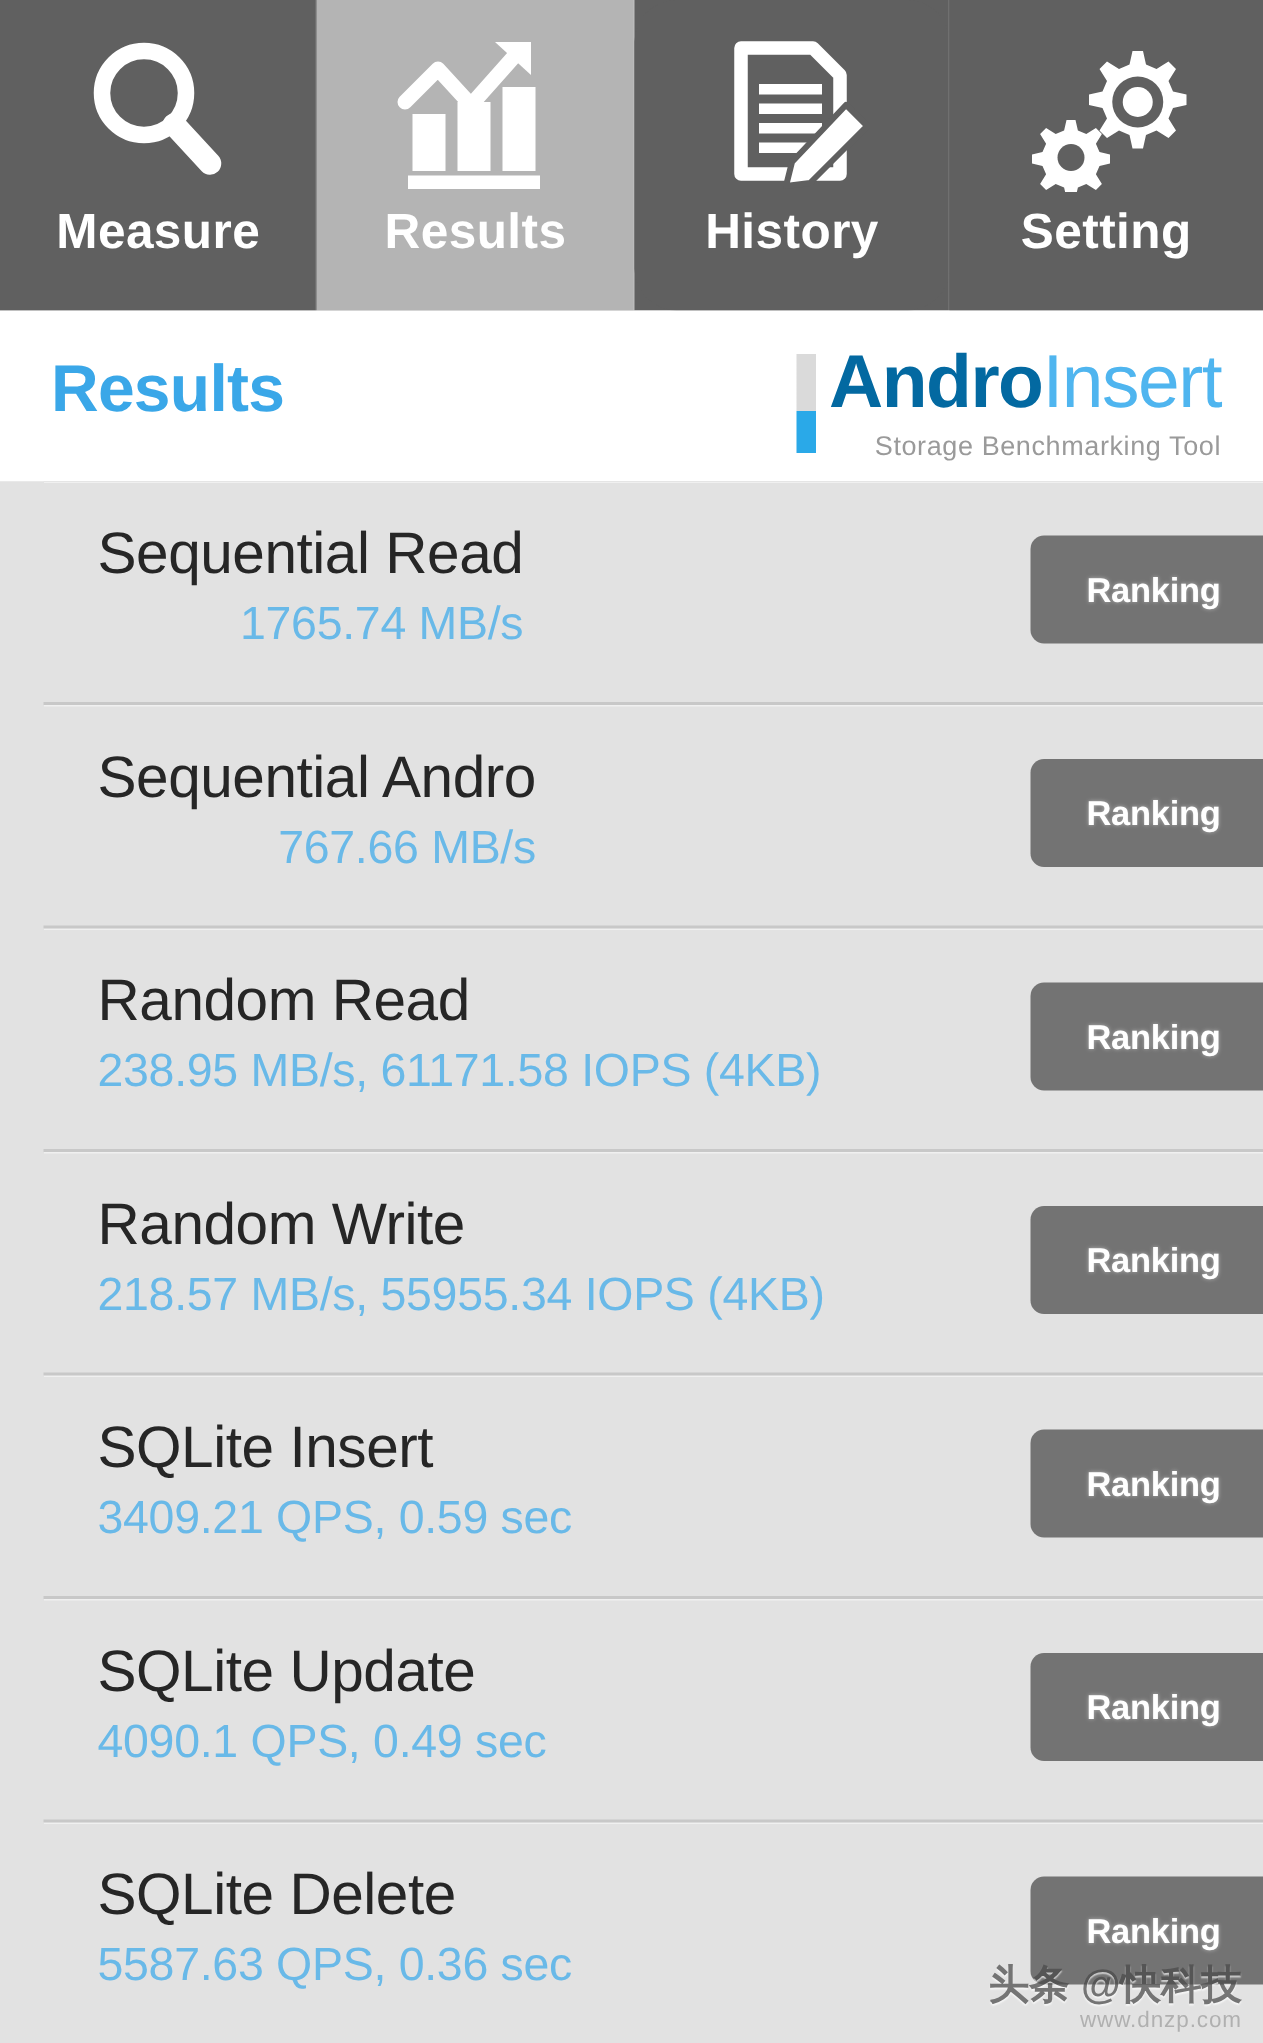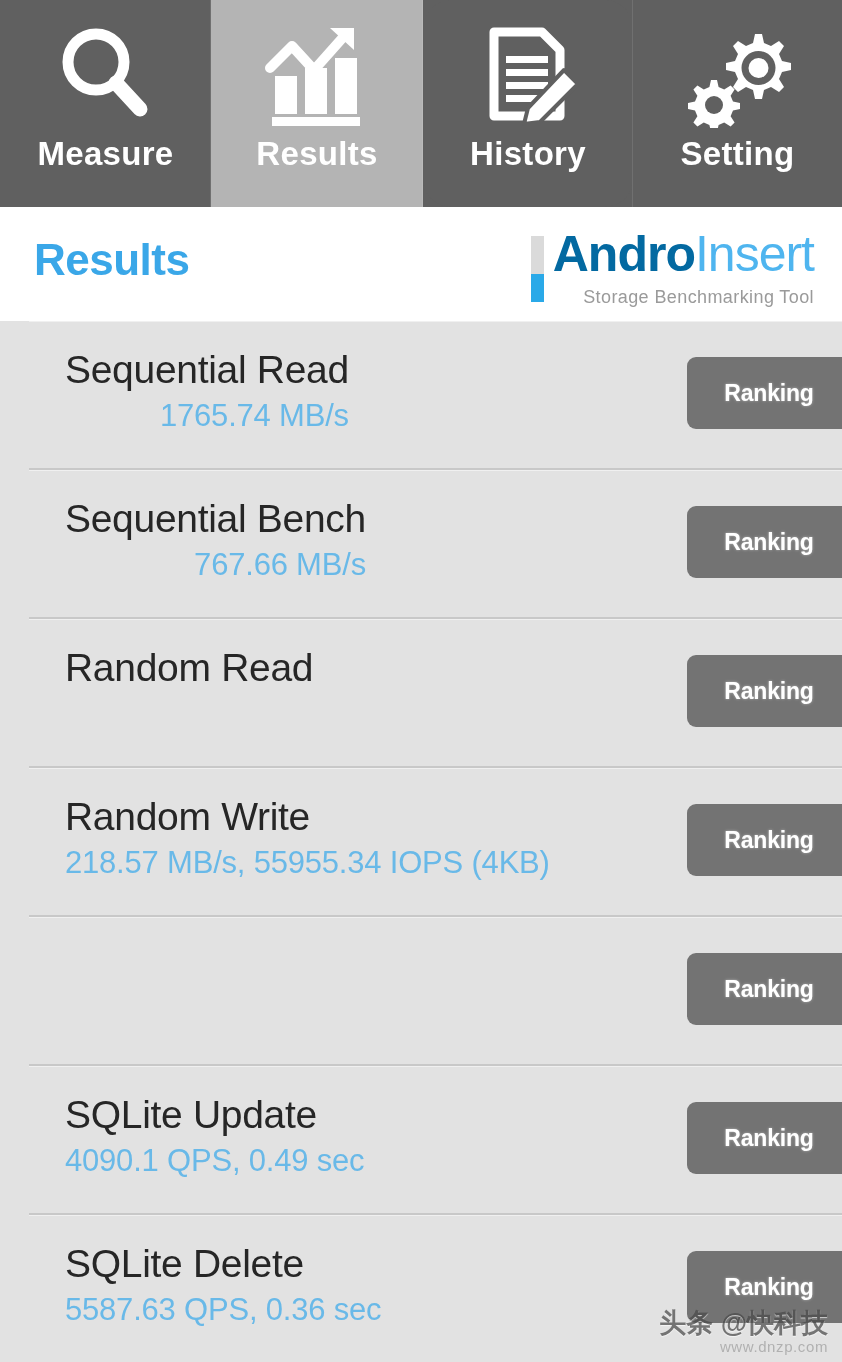--- a/index.html
+++ b/index.html
@@ -210,42 +210,47 @@
   <div class="row">
     <div class="row-texts">
       <div class="row-title">Sequential Read</div>
       <div class="row-value">1765.74 MB/s</div>
     </div>
     <button class="rank-btn">Ranking</button>
   </div>
 
   <div class="row">
     <div class="row-texts">
-      <div class="row-title">Sequential Bench</div>
+      <div class="row-title">Sequential Andro</div>
       <div class="row-value">767.66 MB/s</div>
     </div>
     <button class="rank-btn">Ranking</button>
   </div>
 
   <div class="row">
     <div class="row-texts">
       <div class="row-title">Random Read</div>
+      <div class="row-value">238.95 MB/s, 61171.58 IOPS (4KB)</div>
     </div>
     <button class="rank-btn">Ranking</button>
   </div>
 
   <div class="row">
     <div class="row-texts">
       <div class="row-title">Random Write</div>
       <div class="row-value">218.57 MB/s, 55955.34 IOPS (4KB)</div>
     </div>
     <button class="rank-btn">Ranking</button>
   </div>
 
   <div class="row">
+    <div class="row-texts">
+      <div class="row-title">SQLite Insert</div>
+      <div class="row-value">3409.21 QPS, 0.59 sec</div>
+    </div>
     <button class="rank-btn">Ranking</button>
   </div>
 
   <div class="row">
     <div class="row-texts">
       <div class="row-title">SQLite Update</div>
       <div class="row-value">4090.1 QPS, 0.49 sec</div>
     </div>
     <button class="rank-btn">Ranking</button>
   </div>

